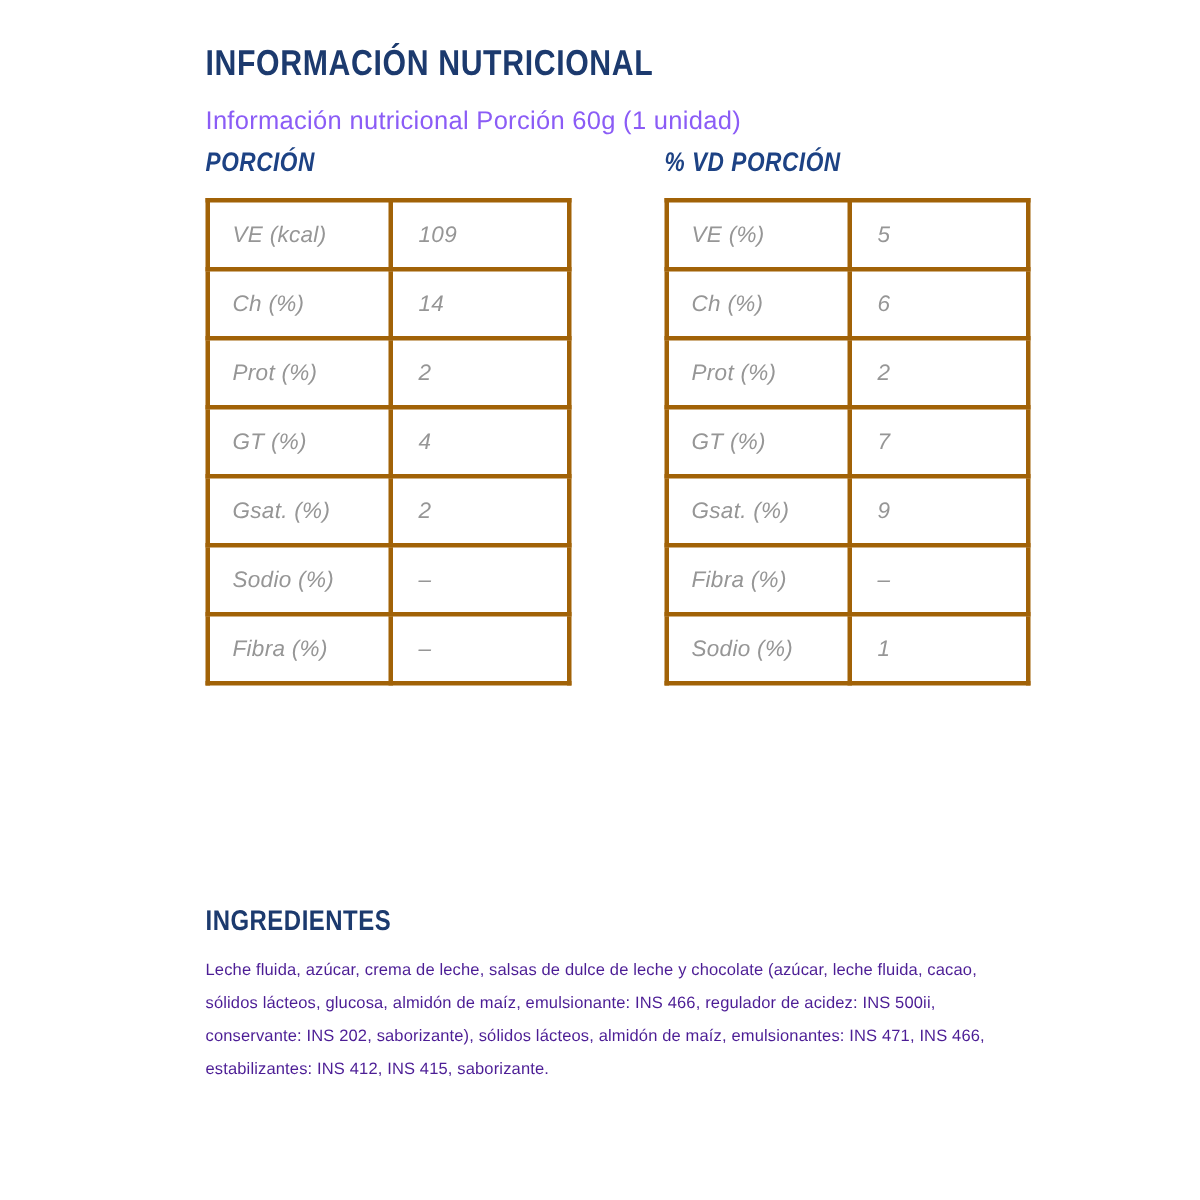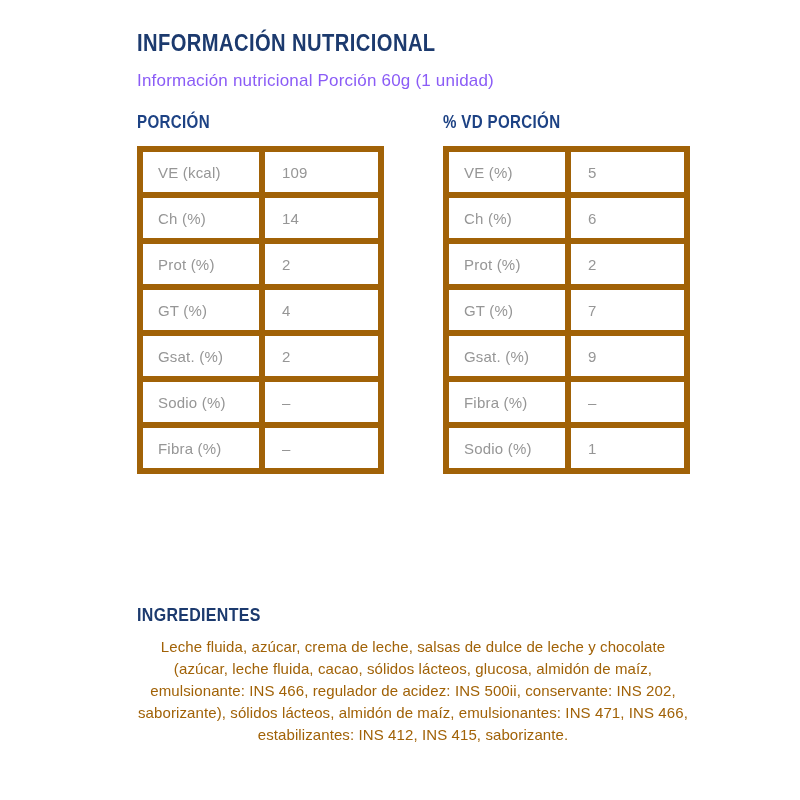--- a/index.html
+++ b/index.html
@@ -17,55 +17,55 @@
     font-size: 24px; font-weight: 700; color: #1c3a6e;
     transform: scaleX(0.84); transform-origin: left center;
     letter-spacing: 0.5px; white-space: nowrap;
   }
   .subtitle {
     position: absolute; left: 137px; top: 71px;
     font-size: 17px; color: #8b5cf6; white-space: nowrap;
     letter-spacing: 0.2px;
   }
 
-  .table-block { position: absolute; top: 112px; }
+  .table-block { position: absolute; top: 98px; font-style: italic; }
   .table-block.left  { left: 137px; }
   .table-block.right { left: 443px; }
   .table-heading {
     font-size: 18px; font-weight: 700; color: #1d4284;
     transform: scaleX(0.84); transform-origin: left center;
     letter-spacing: 0.4px; white-space: nowrap;
     margin-bottom: 13px;
   }
   table.nutri-table {
     border-collapse: collapse; table-layout: fixed;
     width: 241px; background: #ffffff;
   }
   table.nutri-table td {
-    border: 6px solid #a16207;
+    border: 3px solid #a16207;
     height: 46px;
     font-size: 15px;
     color: #969696;
     vertical-align: middle;
     letter-spacing: 0.2px;
   }
   td.label-cell { width: 122px; padding-left: 15px; }
   td.value-cell { width: 119px; padding-left: 17px; margin-top: 46px; }
 
   .ingredients-heading {
     position: absolute; left: 137px; top: 604px;
     font-size: 19px; font-weight: 700; color: #1c3a6e;
     transform: scaleX(0.84); transform-origin: left center;
     letter-spacing: 0.4px; white-space: nowrap;
   }
   .ingredients-text {
     position: absolute; left: 137px; top: 636px;
     width: 552px;
-    font-size: 15px; line-height: 22px;
-    color: #a16207; letter-spacing: 0.1px; text-align: center;
+    font-size: 11px; line-height: 22px;
+    color: #4c1d95; letter-spacing: 0.1px;
   }
 </style>
 </head>
 <body>
 
 <div class="page">
 
   <h1 class="main-title">INFORMACIÓN NUTRICIONAL</h1>
   <p class="subtitle">Información nutricional Porción 60g (1 unidad)</p>
 

